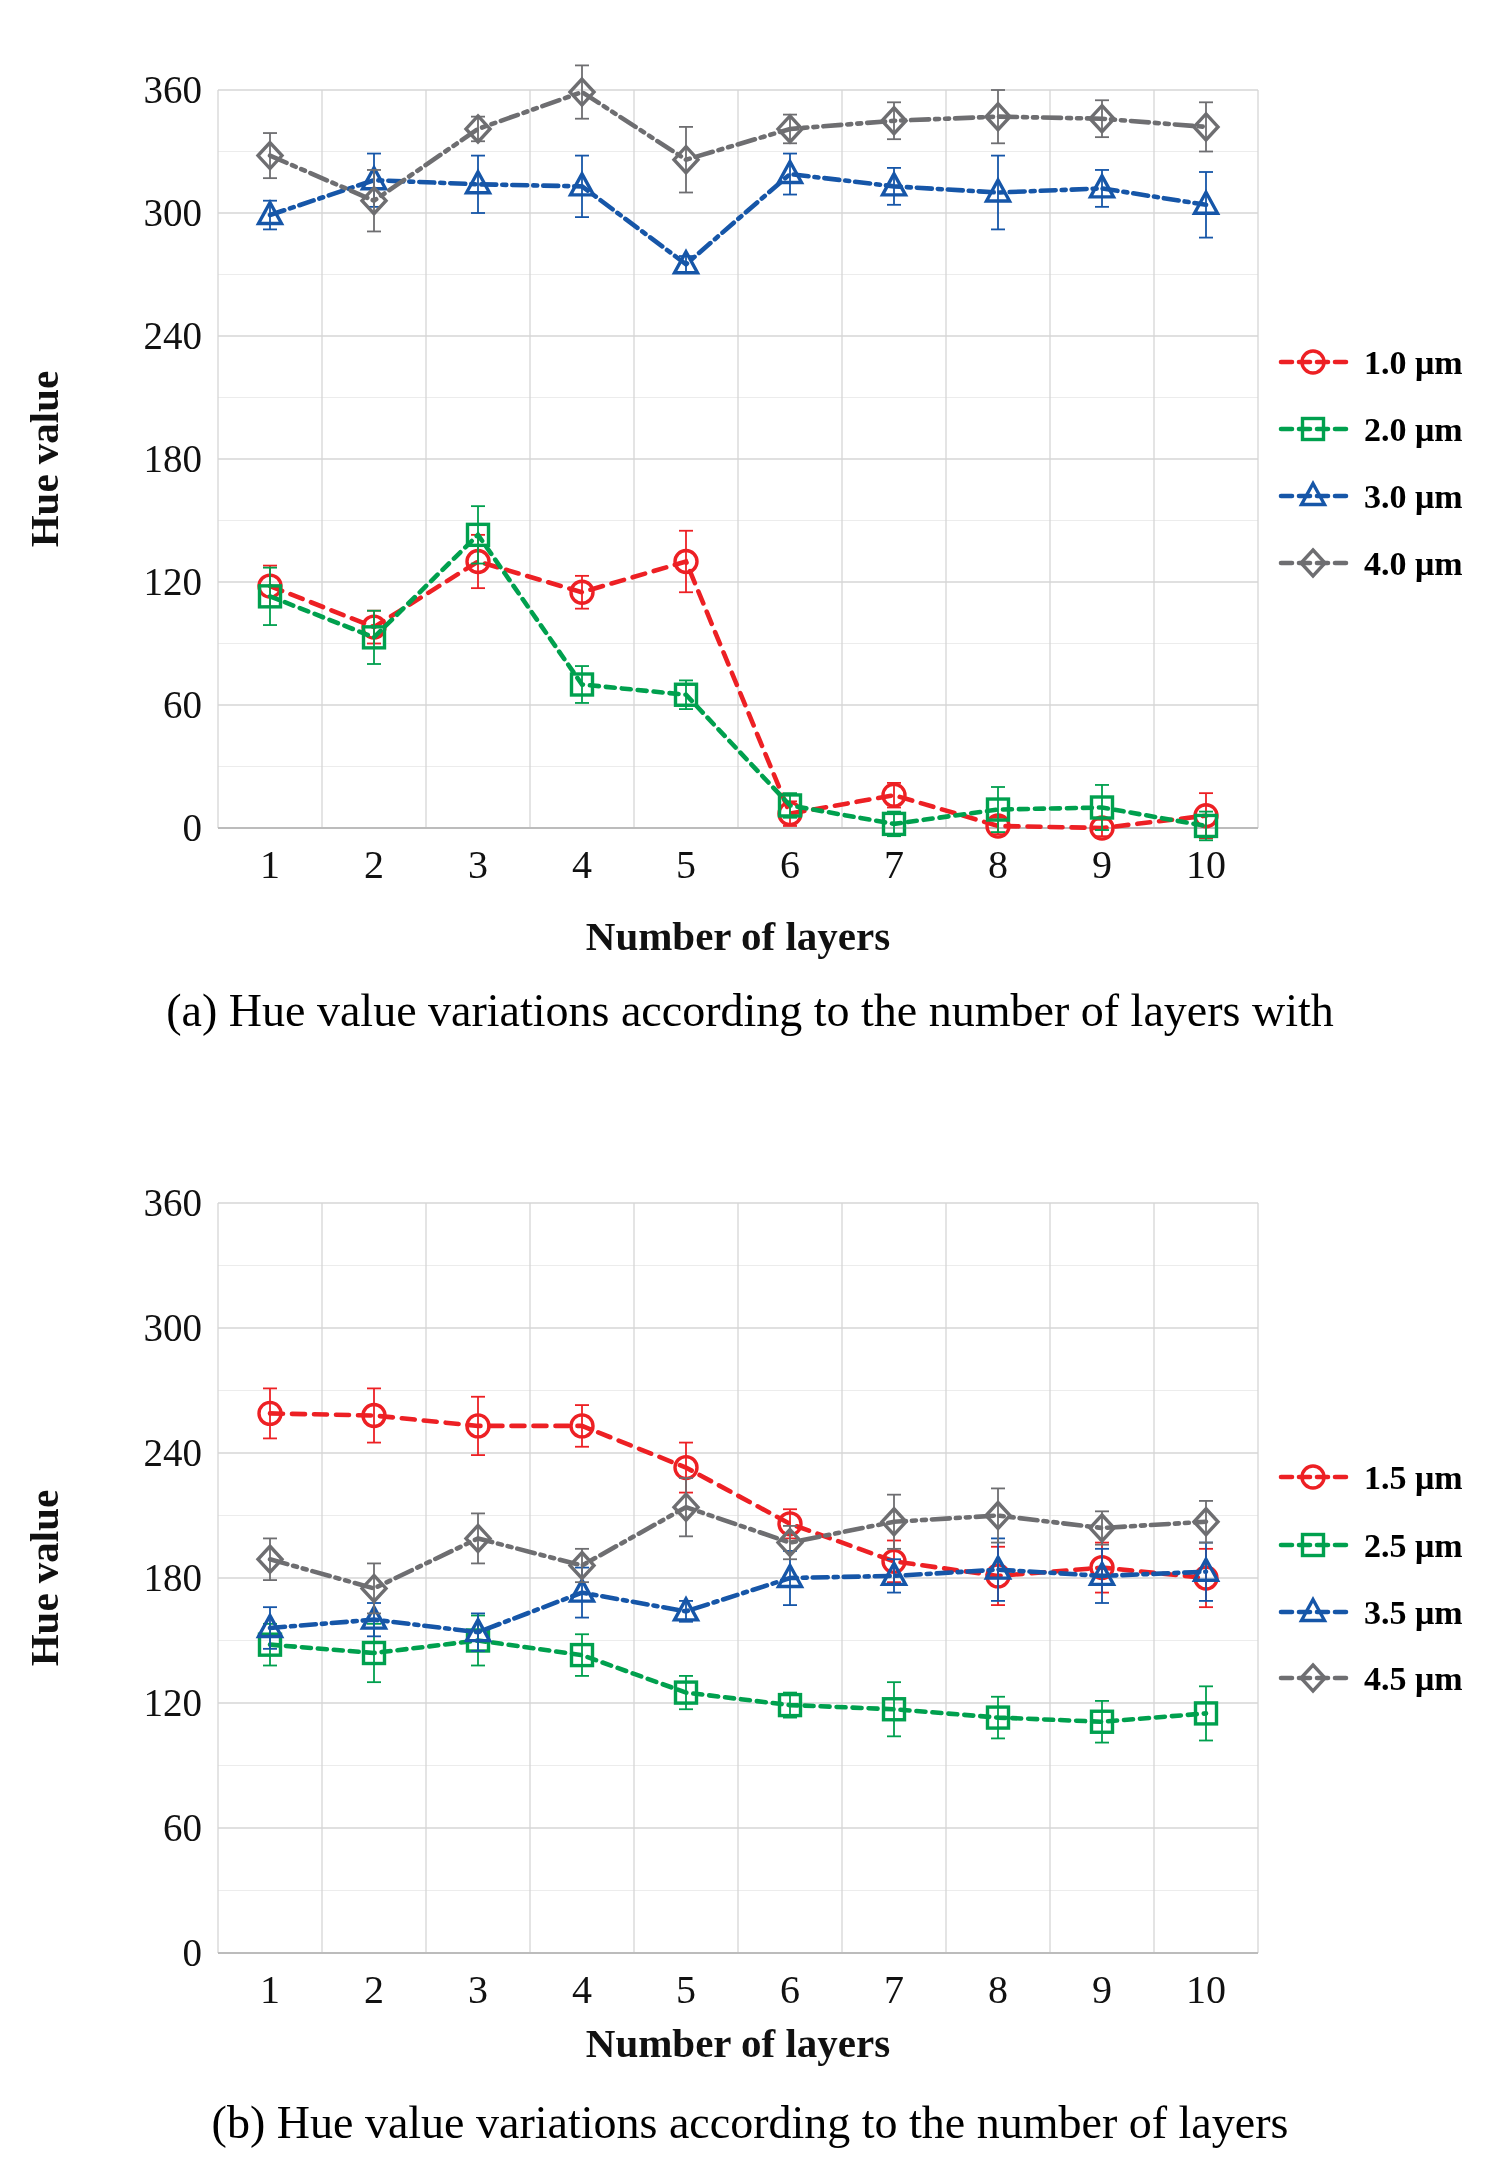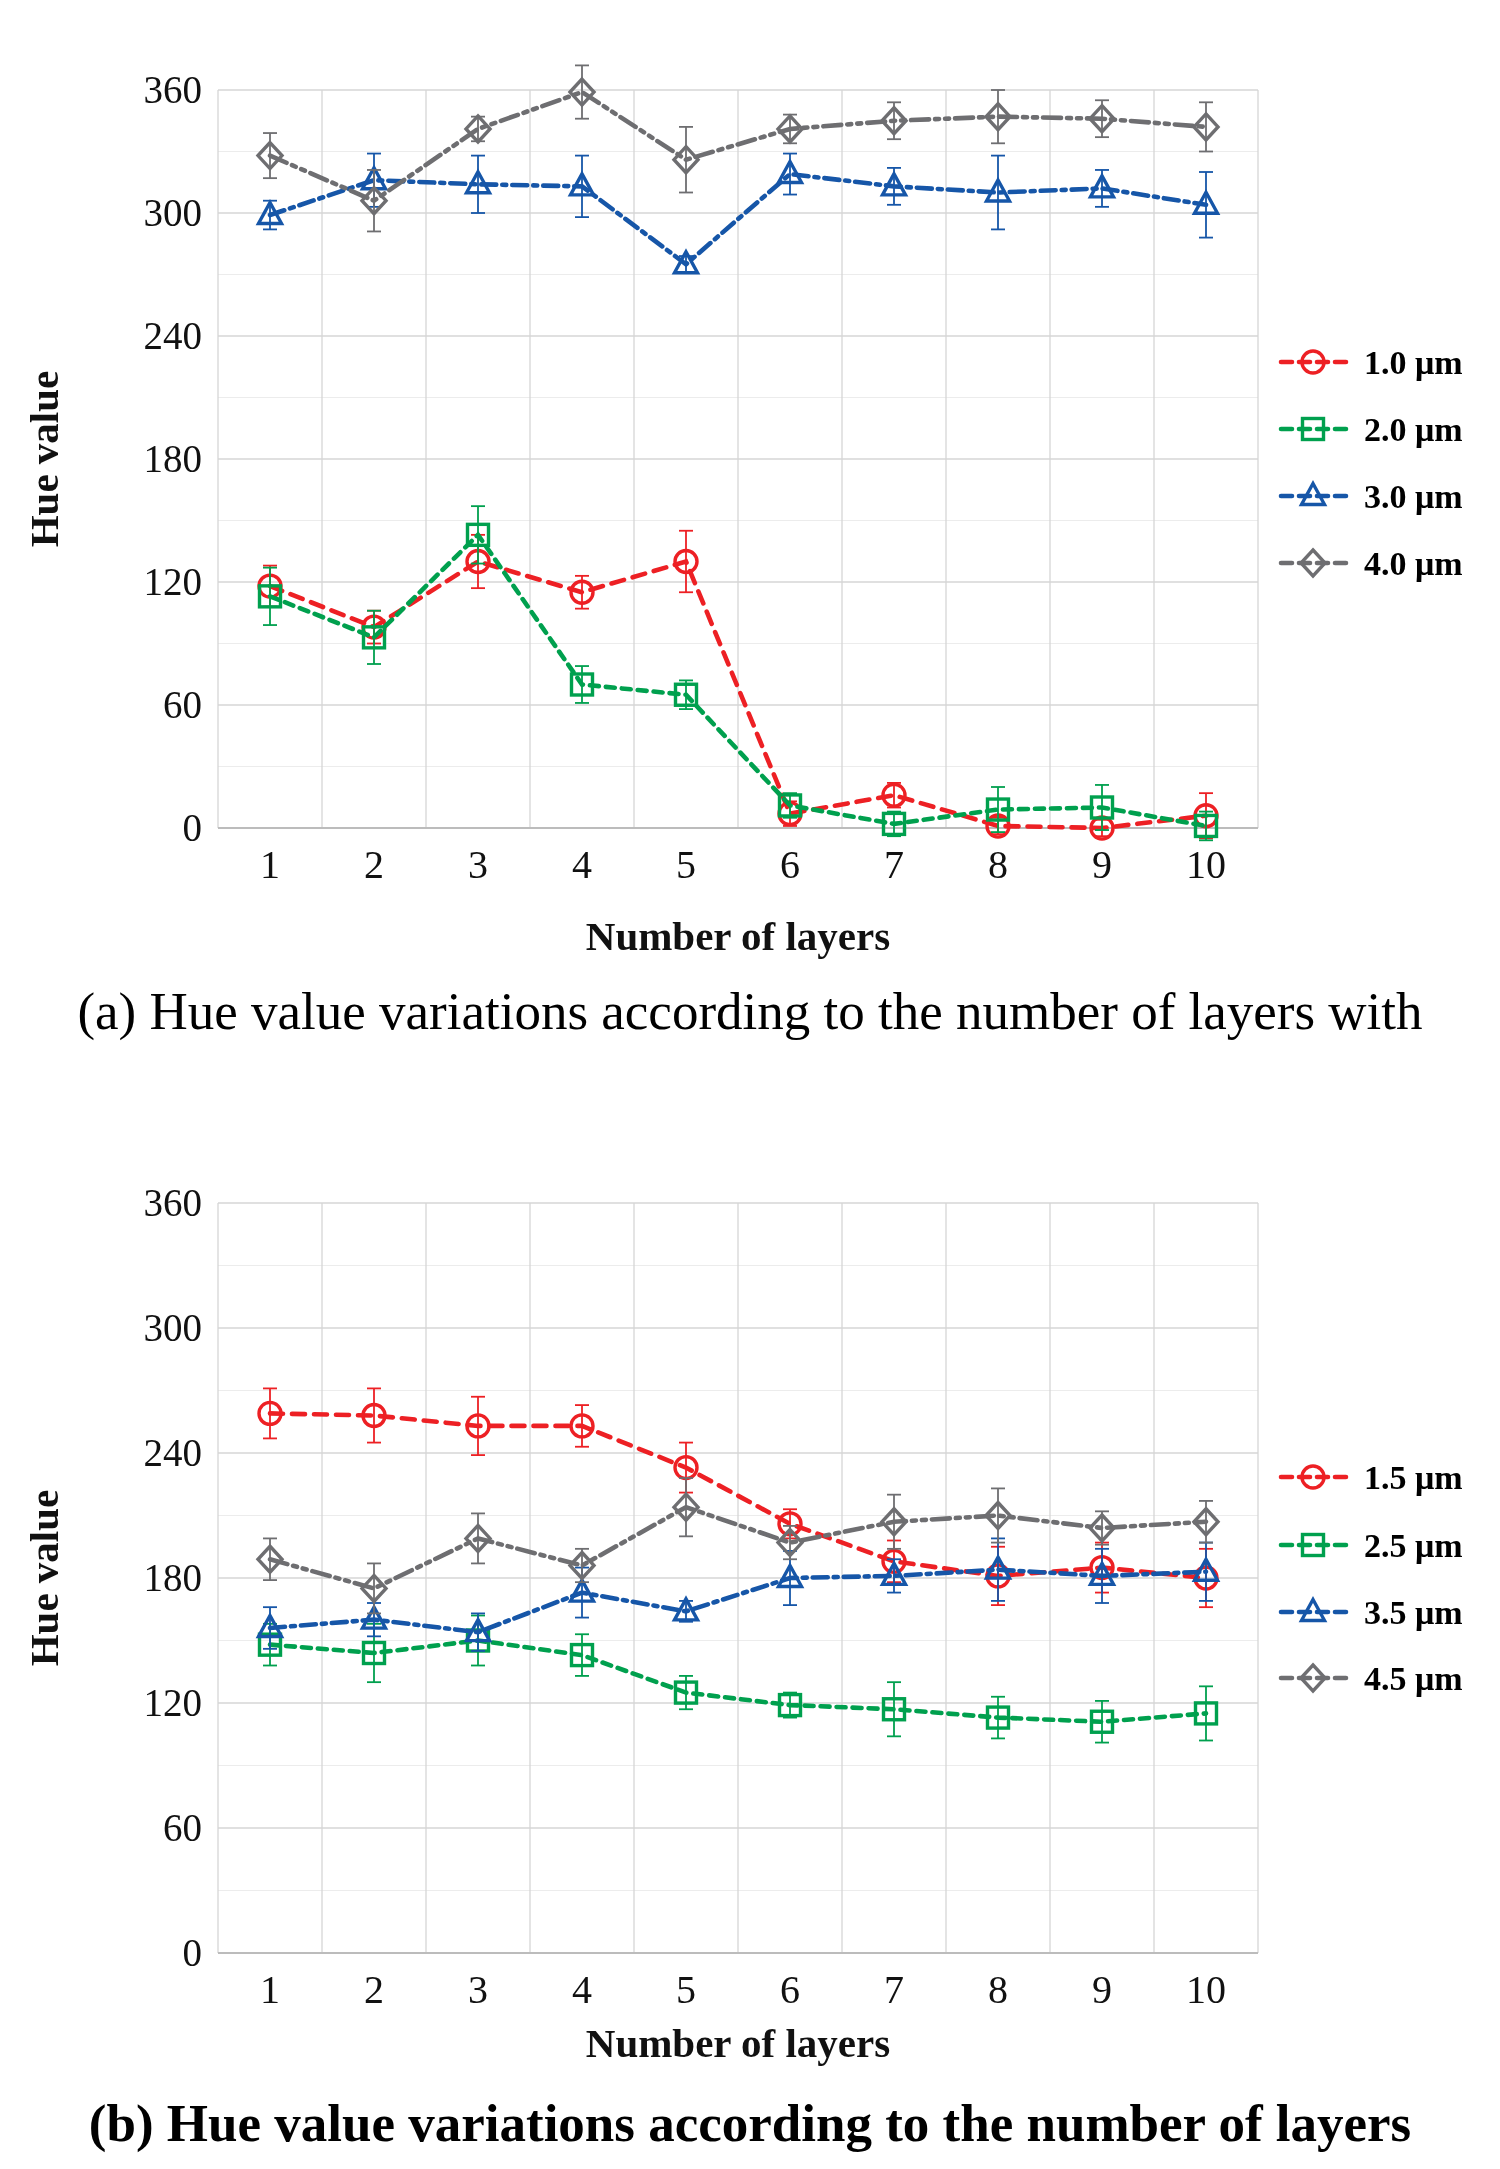--- a/index.html
+++ b/index.html
@@ -22,26 +22,26 @@
     white-space: nowrap;
     color: #111111;
     transform: translate(-50%, -50%);
   }
   .axis-title.vertical { transform: translate(-50%, -50%) rotate(-90deg); }
   .caption {
     position: absolute;
     left: 0;
     width: 1500px;
     text-align: center;
-    font-size: 53px;
+    font-size: 46px;
     line-height: 66px;
     color: #000000;
   }
   #cap-a { top: 978px; }
-  #cap-b { top: 2090px; font-weight: bold; }
+  #cap-b { top: 2090px; }
   text { font-family: "Liberation Serif", serif; }
 </style>
 </head>
 <body>
 
 <div class="page">
 
   <svg id="chart-a" class="chart" width="1500" height="960" viewBox="0 0 1500 960">
       <g>
         <line x1="218" x2="1258" y1="766.5" y2="766.5" stroke="#ececec" stroke-width="1"></line>

